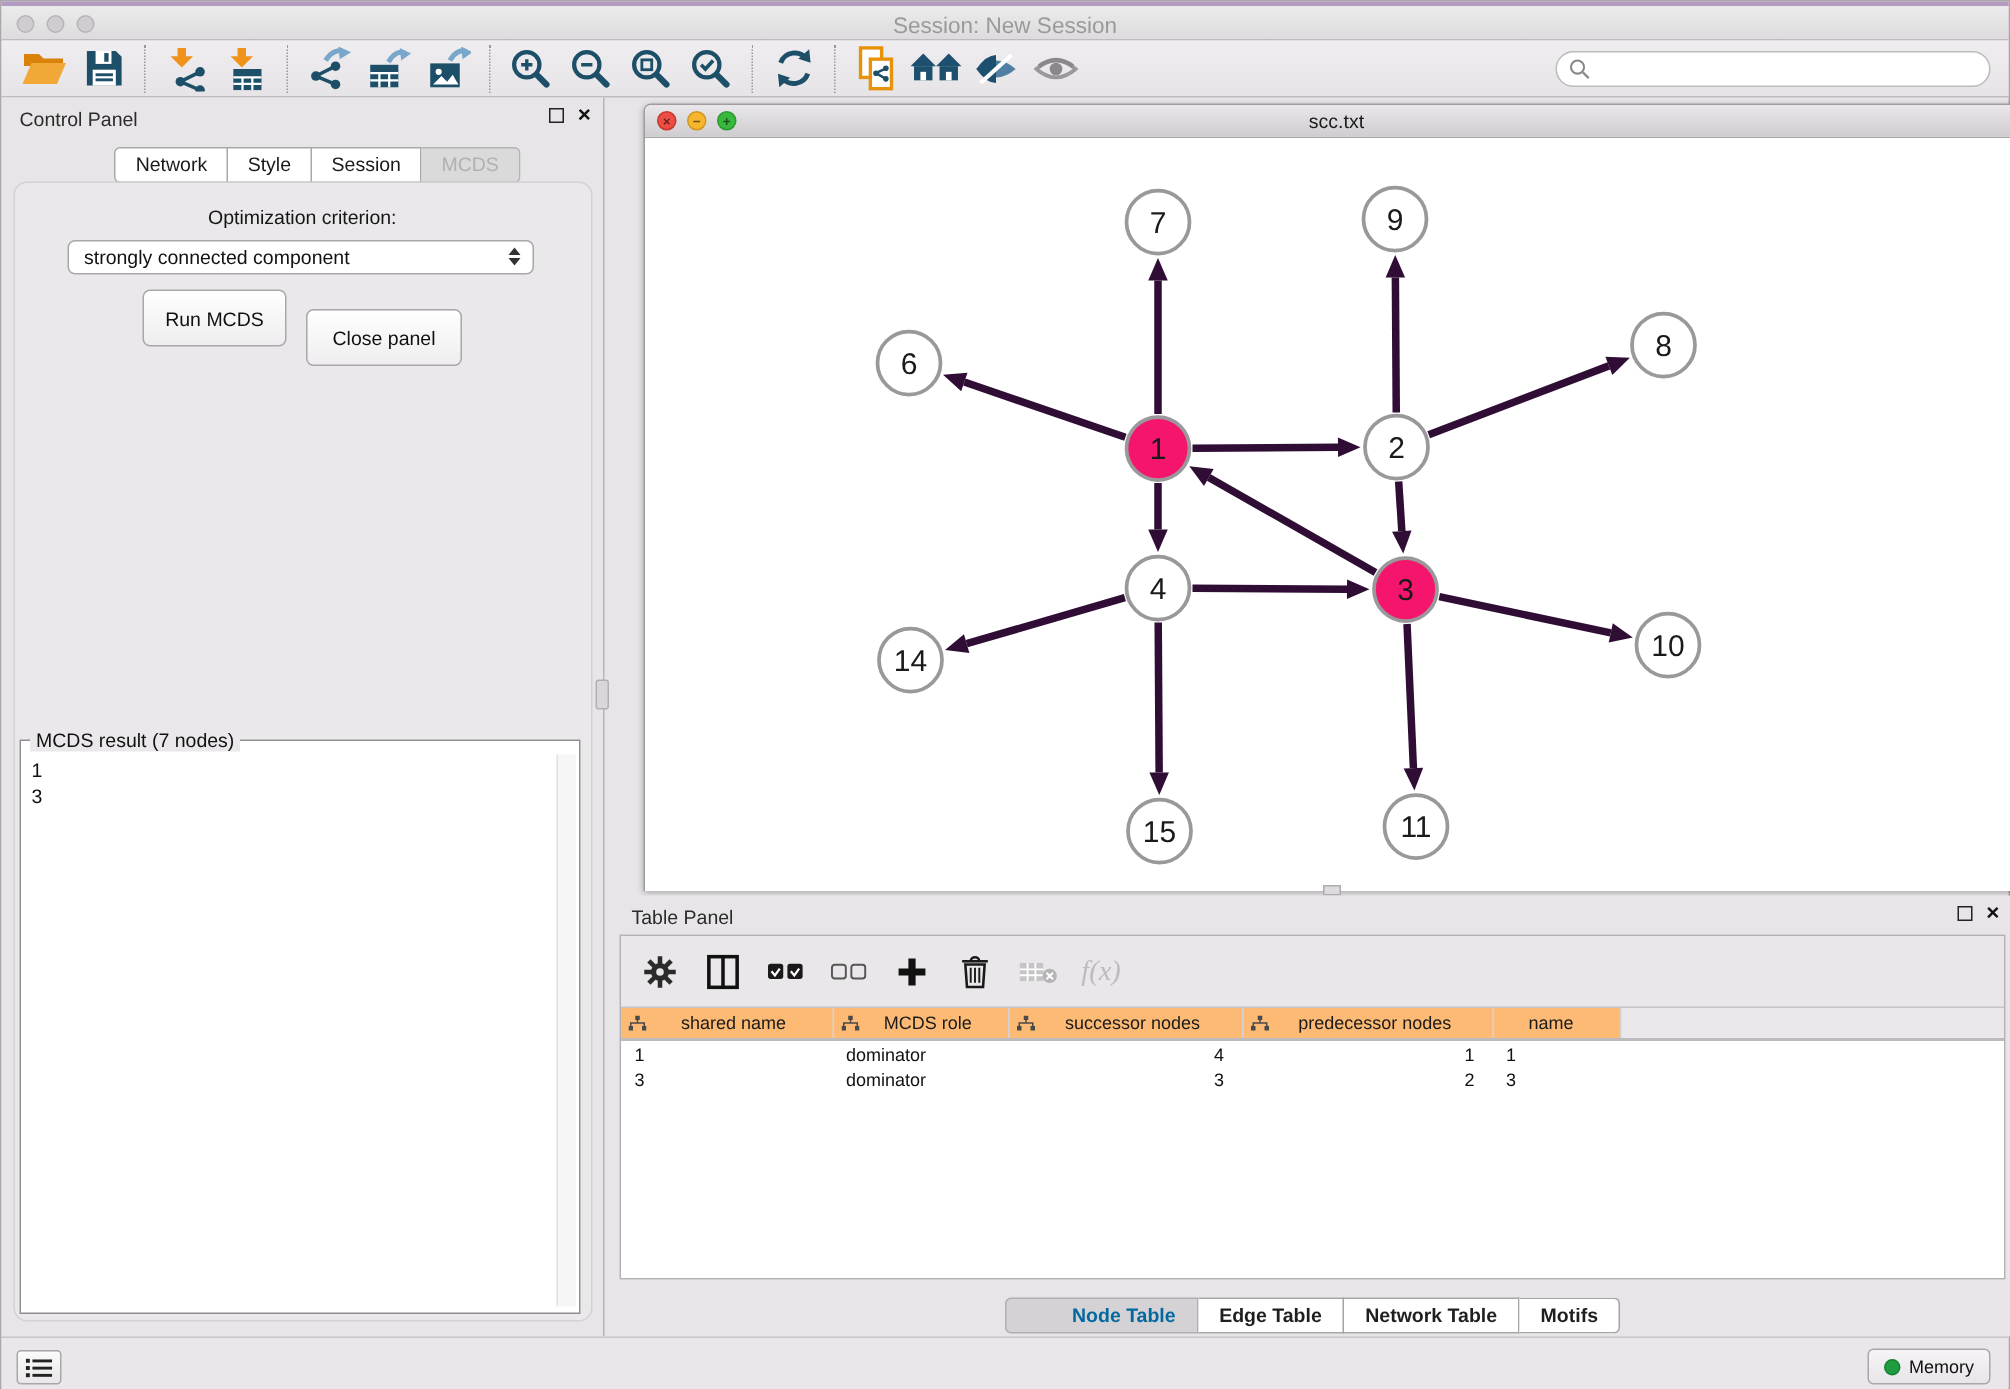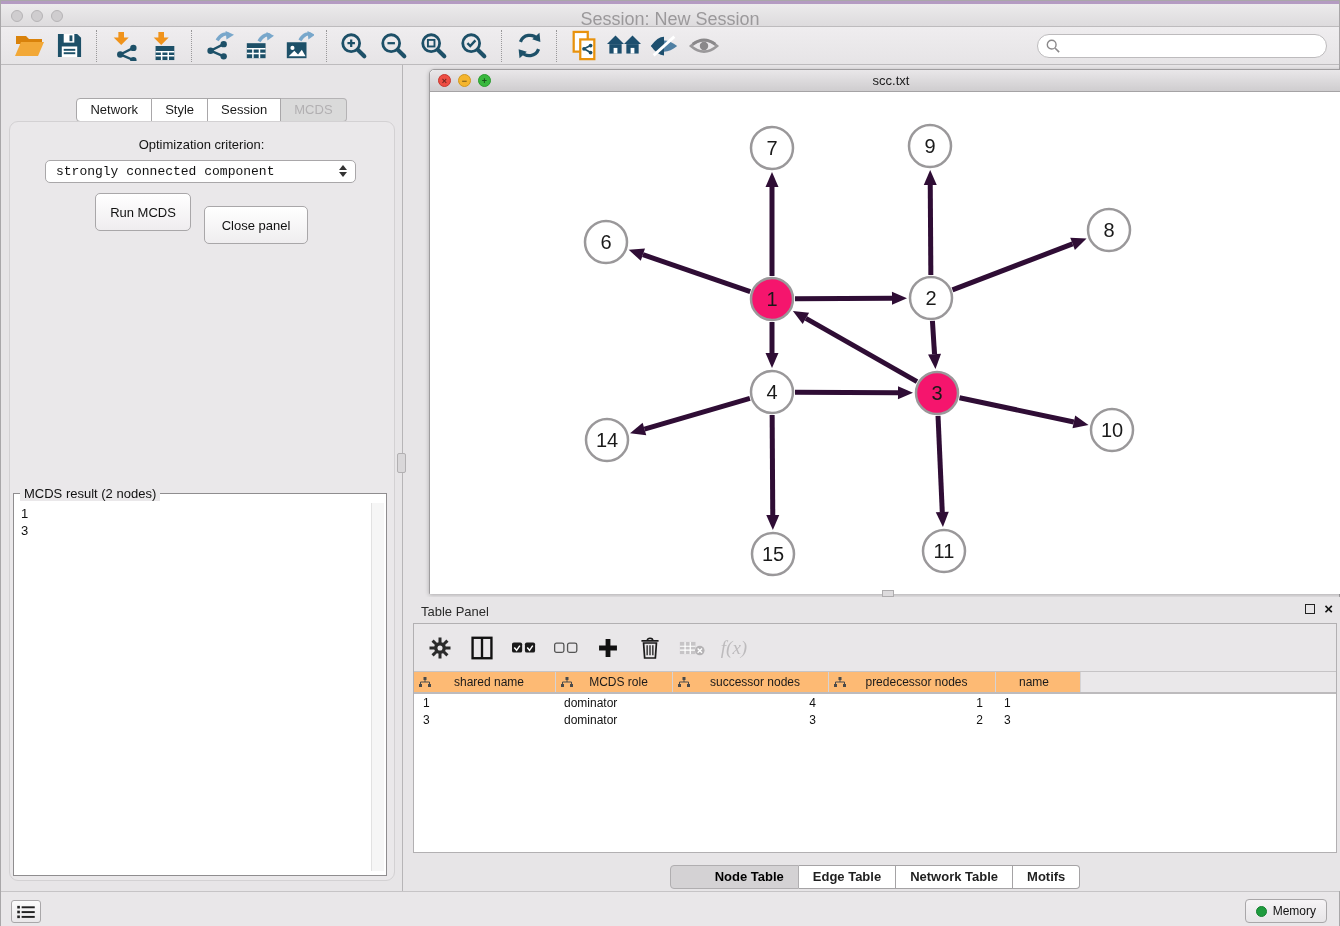--- a/index.html
+++ b/index.html
@@ -4,21 +4,21 @@
 <style>
   * { margin:0; padding:0; box-sizing:border-box; }
   html,body { width:1340px; height:926px; font-family:"Liberation Sans", sans-serif; background:#e7e5e7; overflow:hidden; }
   #app { position:relative; width:1340px; height:926px; background:#e7e5e7; border:1px solid #a9a7a9; }
 
   
   #titlebar { position:absolute; left:0; top:0; width:100%; height:26px;
     background:linear-gradient(#ecebec,#dddbdd); border-top:3px solid #b49bc2; border-bottom:1px solid #bdbbbd; }
   #titlebar .lights { position:absolute; left:10px; top:6px; display:flex; gap:8px; }
   .graylight { width:12px; height:12px; border-radius:50%; background:#cfcdcf; border:1px solid #b6b4b6; }
-  #window-title { position:absolute; left:0; right:0; top:5px; text-align:center; font-size:18px; color:#9b999b; }
+  #window-title { position:absolute; left:0; right:0; top:5px; text-align:center; font-size:15px; color:#9b999b; }
 
   
   #toolbar { position:absolute; left:0; top:26px; width:100%; height:38px;
     background:linear-gradient(#efedef,#e6e4e6); border-bottom:1px solid #bdbbbd;
     display:flex; align-items:center; padding:0 8px; }
   .tbtn { width:40px; height:34px; display:flex; align-items:center; justify-content:center; }
   .tsep { width:1px; height:32px; border-left:1px dotted #9a989a; margin:0 7px; }
   #search-wrap { margin-left:auto; margin-right:4px; position:relative; }
   #search-input { width:290px; height:24px; border:1px solid #bdbbbd; border-radius:12px; background:#fff;
     padding:0 10px 0 28px; font-size:13px; outline:none; }
@@ -35,21 +35,21 @@
 
   #cp-tabs { position:absolute; left:0; top:33px; width:100%; display:flex; justify-content:center;padding-left:20px; }
   .cp-tab { font-size:13px; padding:3px 13px 4px; background:#fff; border:1px solid #a9a7a9; border-left:none; color:#1a1a1a; }
   .cp-tab:first-child { border-left:1px solid #a9a7a9; border-radius:4px 0 0 4px; }
   .cp-tab:last-child { border-radius:0 4px 4px 0; }
   .cp-tab.active { background:#dadada; color:#b2b0b2; border-color:#b5b3b5; }
 
   #cp-inner { position:absolute; left:8px; top:56px; width:386px; height:760px; background:#eae8ea; border:1px solid #d3d1d3; border-radius:9px; }
   #opt-label { position:absolute; left:0; width:100%; top:72px; text-align:center; font-size:13px; color:#151515; }
   #criterion-select { position:absolute; left:44px; top:95px; width:311px; height:23px; background:#fff; border:1px solid #a9a7a9; border-radius:5px;
-    font-size:13px; display:flex; align-items:center; padding-left:10px; color:#111;font-family:Liberation Mono, monospace; }
+    font-size:13px; display:flex; align-items:center; padding-left:10px; color:#111; }
   .updown { position:absolute; right:8px; top:4px; display:flex; flex-direction:column; gap:2px; }
   .updown i { width:0; height:0; border-left:4px solid transparent; border-right:4px solid transparent; display:block; }
   .updown .up { border-bottom:5px solid #333; }
   .updown .dn { border-top:5px solid #333; }
   .cp-btn { position:absolute; top:128px; height:38px; background:linear-gradient(#ffffff,#efedef); border:1px solid #a9a7a9; border-radius:5px; font-size:13px; color:#111;
     display:flex; align-items:center; justify-content:center; font-family:"Liberation Sans",sans-serif; }
   #run-btn { left:94px; width:96px; }
   #closepanel-btn { left:203px; width:104px;margin-top:13px; }
 
   #mcds-fieldset { position:absolute; left:12px; top:428px; width:374px; height:383px; border:1px solid #8f8d8f; background:#fff; }
@@ -91,21 +91,21 @@
   .tr { display:flex; height:17px; background:#fff; font-size:12px; color:#111; }
   .td { display:flex; align-items:center; }
   .td.l { justify-content:flex-start; padding-left:9px; }
   .td.r { justify-content:flex-end; padding-right:12px; }
   .c0{width:141px}.c1{width:117px}.c2{width:156px}.c3{width:167px}.c4{width:85px}
 
   #tp-tabs { position:absolute; left:0; right:0; top:268px; display:flex; justify-content:center; }
   .tp-tab { font-size:13px; font-weight:bold; padding:3px 14px 4px; background:#fff; border:1px solid #a5a3a5; border-left:none; color:#1f1f1f; }
   .tp-tab:first-child { border-left:1px solid #a5a3a5; border-radius:4px 0 0 4px; }
   .tp-tab:last-child { border-radius:0 4px 4px 0; }
-  .tp-tab.active { background:#d4d2d4; color:#000000; border-color:#b0aeb0;padding-left:44px; }
+  .tp-tab.active { background:#d4d2d4; color:#0369a1; border-color:#b0aeb0;padding-left:44px; }
 
   
   #statusbar { position:absolute; left:0; top:890px; width:100%; height:36px; background:#e9e7e9; border-top:1px solid #c6c4c6; }
   #task-btn { position:absolute; left:10px; top:8px; width:30px; height:23px; background:linear-gradient(#fbfbfb,#e9e7e9);
     border:1px solid #a9a7a9; border-radius:3px; display:flex; align-items:center; justify-content:center; }
   #memory-btn { position:absolute; right:12px; top:7px; height:24px; padding:0 10px; background:linear-gradient(#f6f4f6,#e7e5e7);
     border:1px solid #a9a7a9; border-radius:4px; display:flex; align-items:center; gap:6px; font-size:12px; color:#111; }
   #memory-dot { width:11px; height:11px; border-radius:50%; background:#1f9c3f; border:1px solid #158031; }
 </style>
 </head>
@@ -270,39 +270,46 @@
     <div id="search-wrap">
       <svg width="14" height="14" viewBox="0 0 16 16">
         <circle cx="6.5" cy="6.5" r="5" fill="none" stroke="#8a888a" stroke-width="1.6"></circle>
         <path d="M10.5 10.5 15 15" stroke="#8a888a" stroke-width="1.8"></path>
       </svg>
       <input id="search-input" type="text" value="" style="">
     </div>
   </div>
 
   <div id="control-panel">
+    <div class="panel-header">
+      <span class="panel-title">Control Panel</span>
+      <span class="ph-icons">
+        <span class="float-icon"></span>
+        <span class="close-icon"></span>
+      </span>
+    </div>
     <div id="cp-tabs">
       <span class="cp-tab">Network</span>
       <span class="cp-tab">Style</span>
       <span class="cp-tab">Session</span>
       <span class="cp-tab active">MCDS</span>
     </div>
     <div id="cp-inner"></div>
     <div id="opt-label">Optimization criterion:</div>
     <div id="criterion-select">
       <span>strongly connected component</span>
       <span class="updown">
           <i class="up"></i>
           <i class="dn"></i>
         </span>
     </div>
     <div class="cp-btn" id="run-btn">Run MCDS</div>
     <div class="cp-btn" id="closepanel-btn">Close panel</div>
     <div id="mcds-fieldset">
-      <span id="mcds-legend">MCDS result (2 nodes)</span>
+      <span id="mcds-legend">MCDS result (7 nodes)</span>
       <textarea id="mcds-text" readonly="" style="">1
 3</textarea>
       <div id="mcds-scroll"></div>
     </div>
   </div>
 
   <div id="v-splitter"></div>
 
   <div id="network-window">
     <div id="nw-titlebar">

